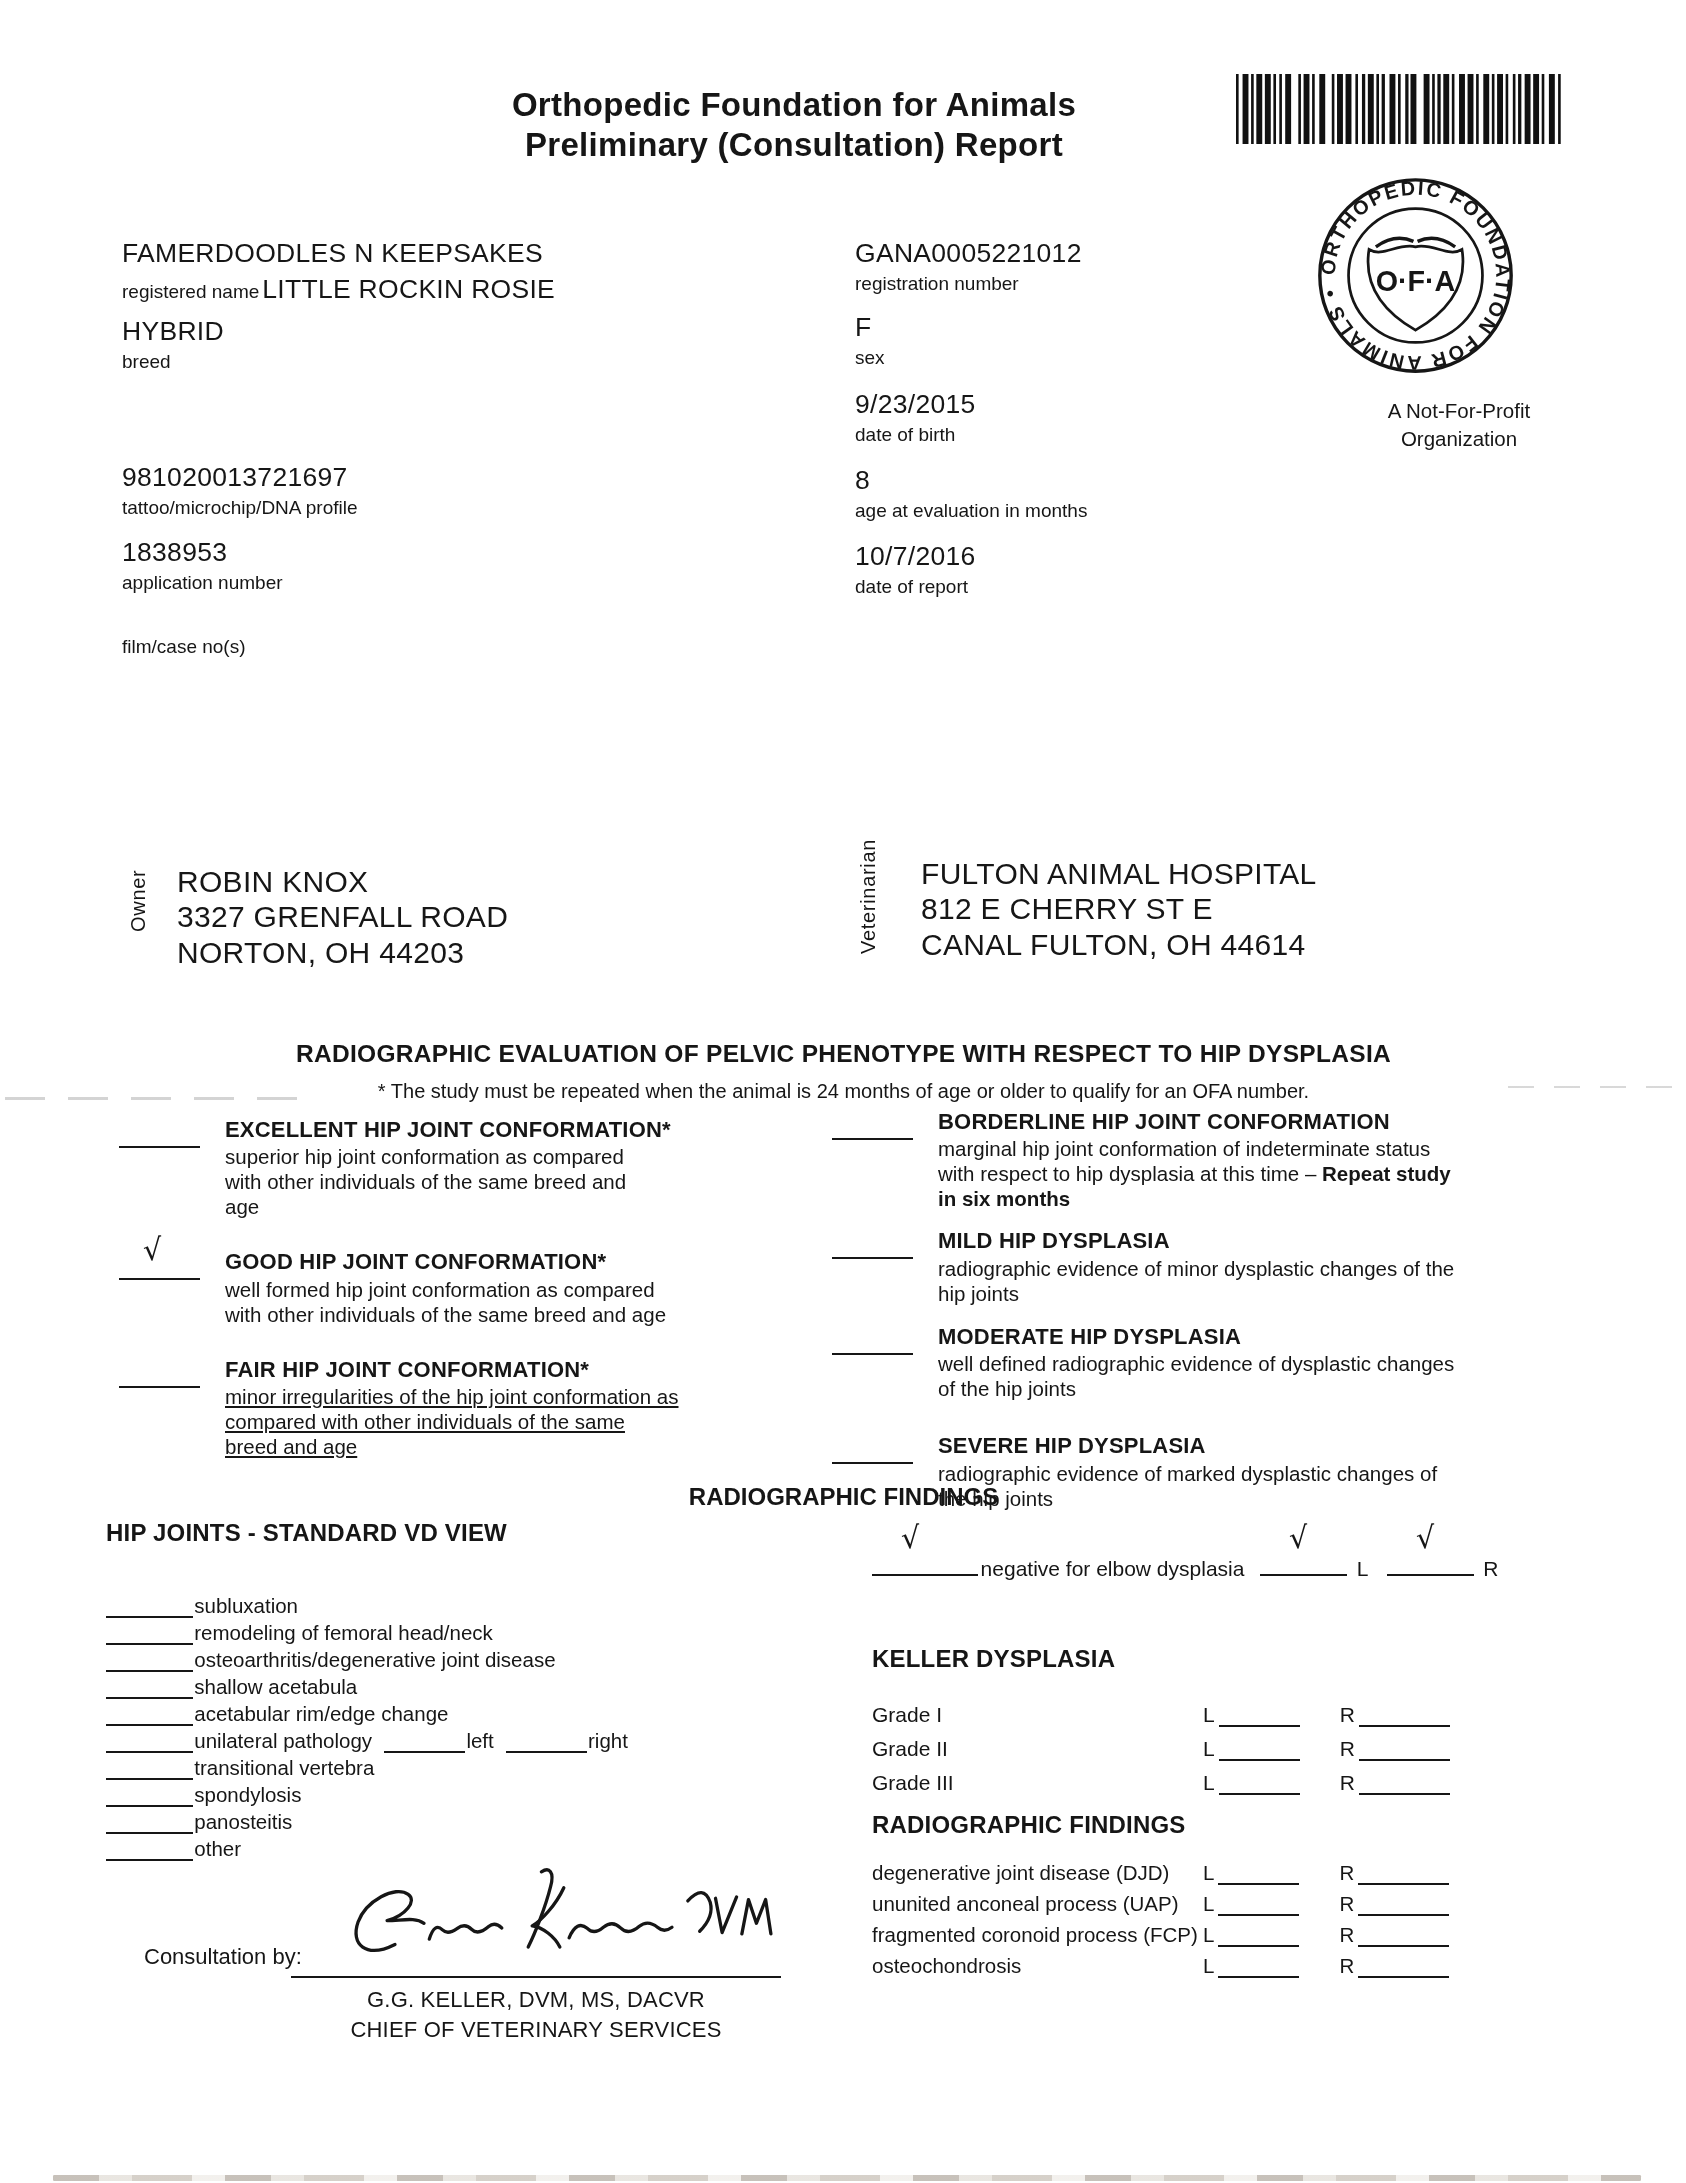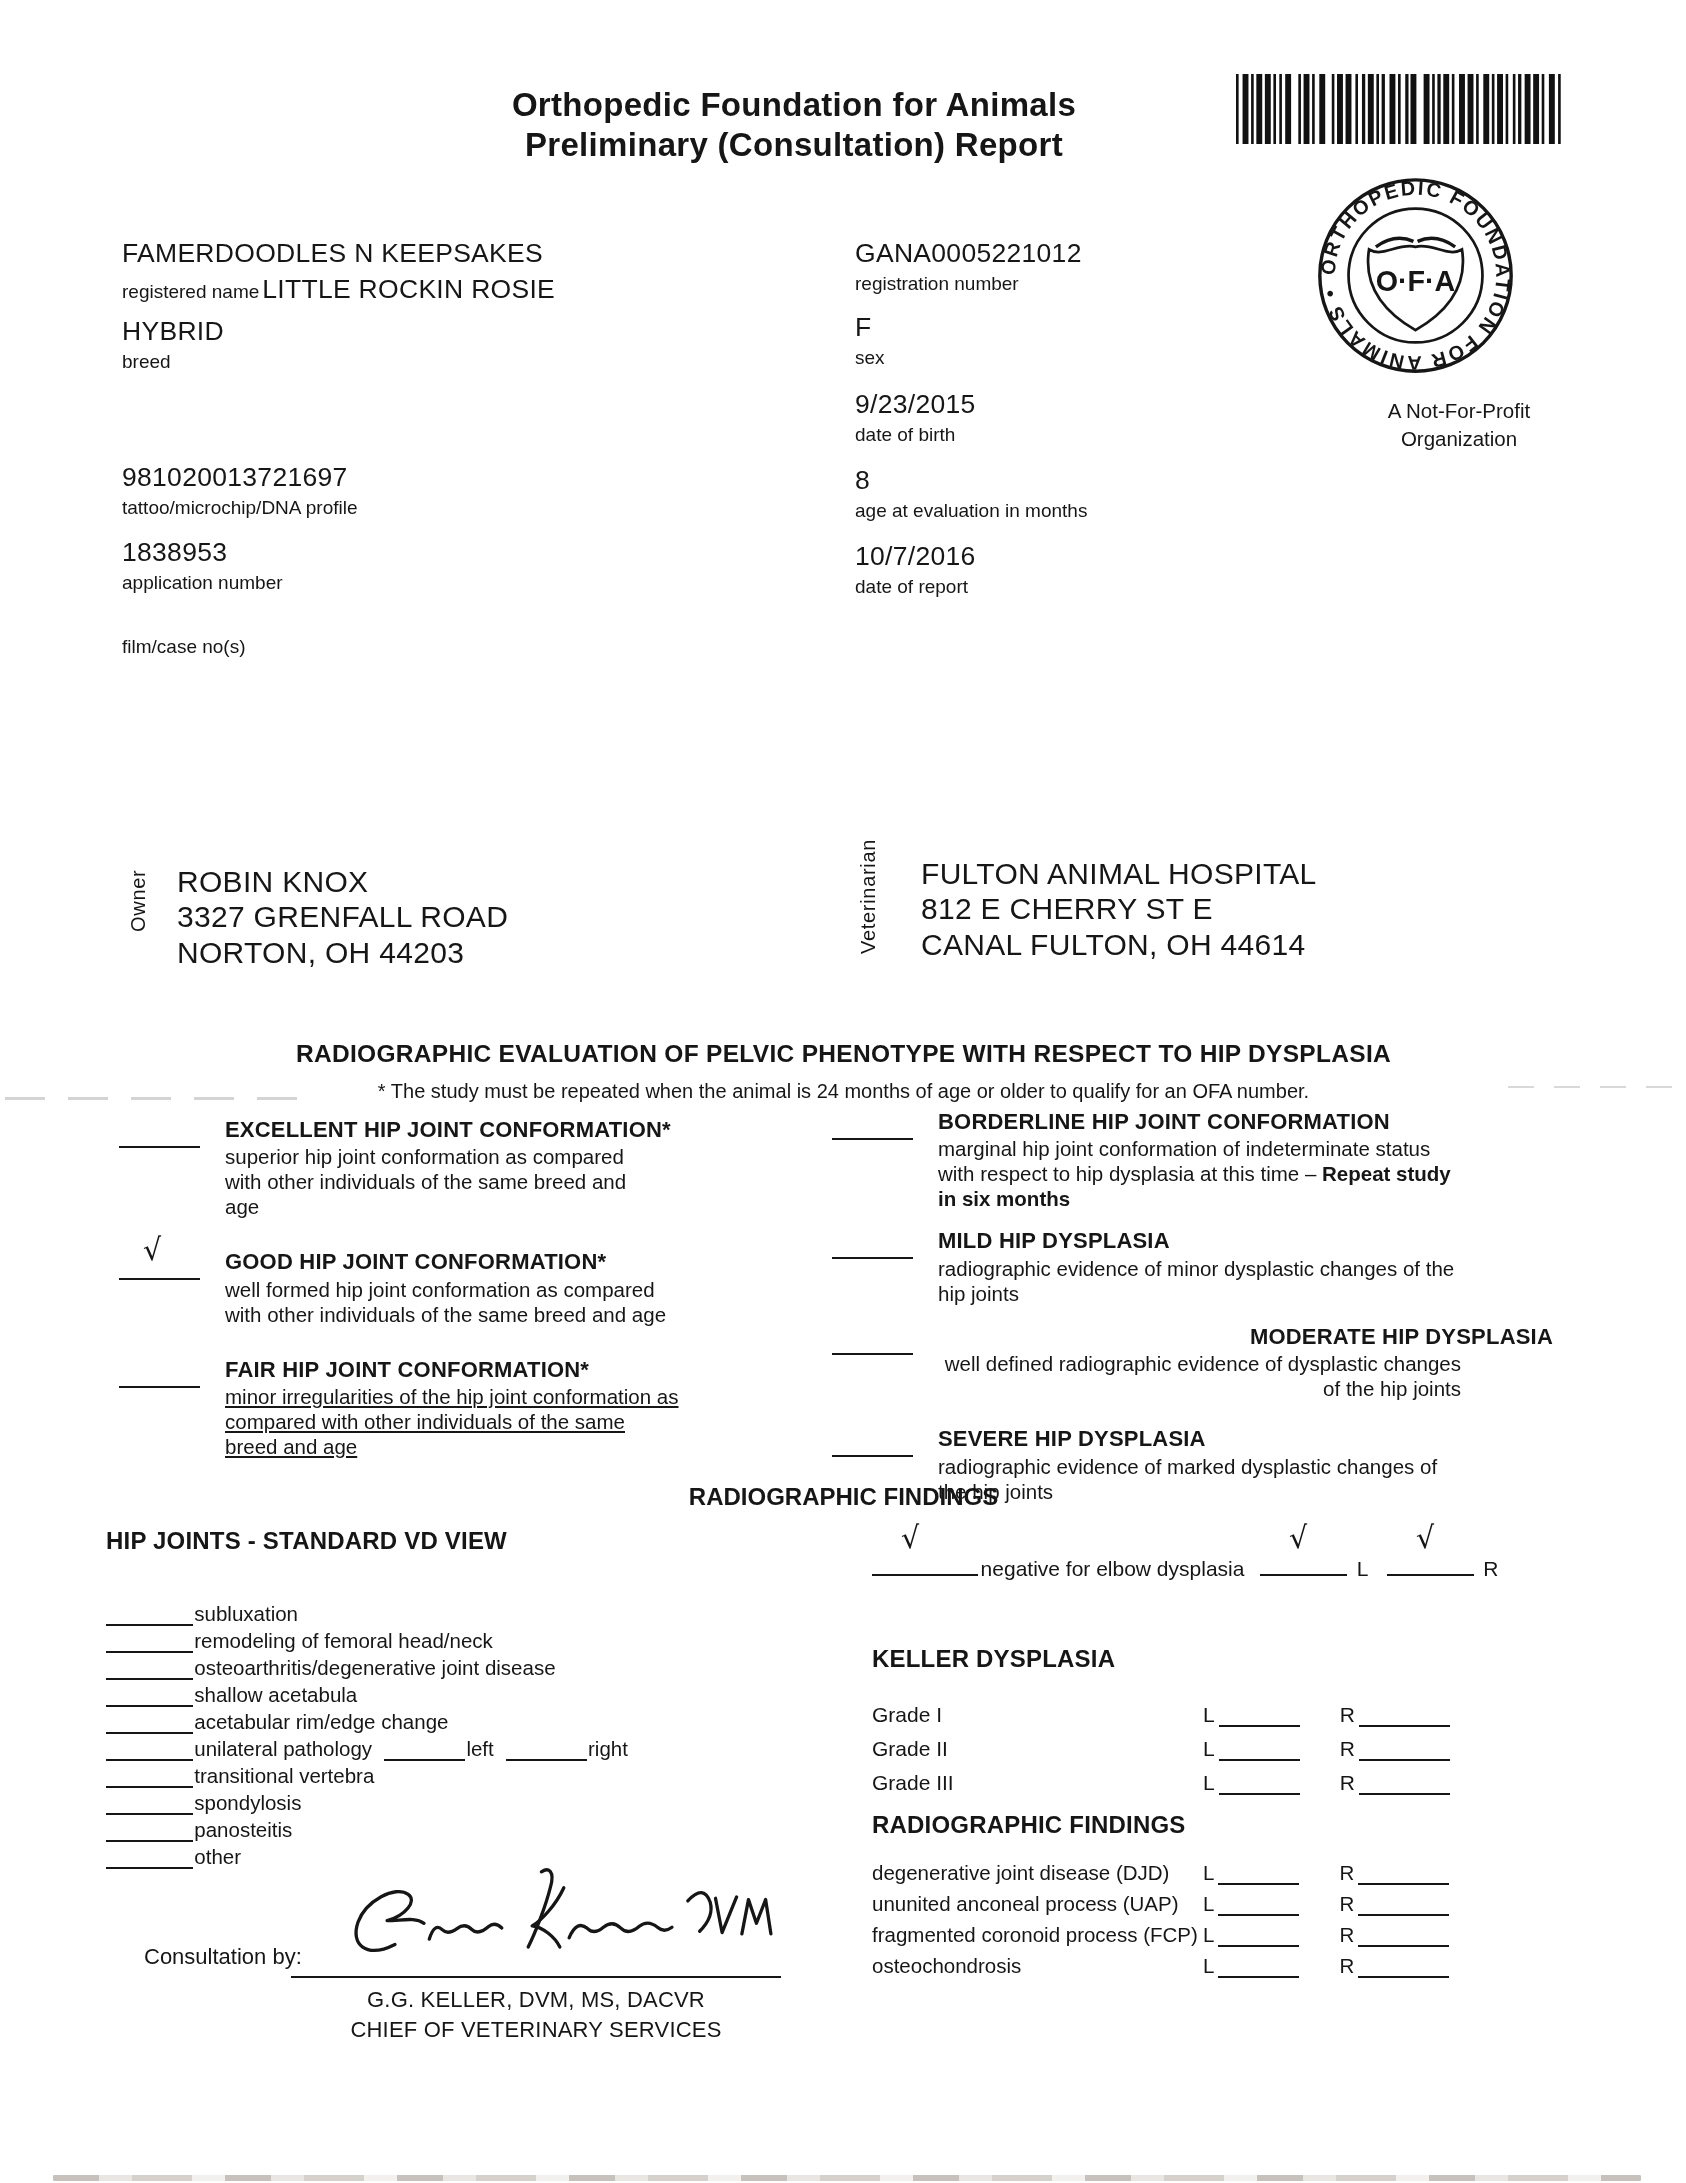--- a/index.html
+++ b/index.html
@@ -41,21 +41,21 @@
     position:absolute;top:-17px;left:24px;
     font-size:30px;font-family:"DejaVu Sans",sans-serif;
     transform:rotate(-4deg);
   }
   .opt-text{flex:1;}
   .opt-title{font-size:22px;font-weight:bold;letter-spacing:0.2px;}
   .opt-desc{font-size:20.5px;line-height:1.22;margin-top:1.3px;}
   .opt-desc b{font-weight:bold;}
   
   .find-head{left:99px;top:1483px;width:1489px;text-align:center;font-size:24px;font-weight:bold;}
-  .sub-head{font-size:24px;font-weight:bold;letter-spacing:0.2px;margin-top:8px;}
+  .sub-head{font-size:24px;font-weight:bold;letter-spacing:0.2px;}
   .hip-row{display:flex;align-items:flex-end;height:27px;font-size:20.5px;white-space:nowrap;}
   .hline{display:inline-block;border-bottom:2.6px solid #161616;}
   .w130{width:87px;}
   .w120{width:81px;}
   .w140{width:91px;}
   .hip-label{margin-left:1.3px;}
   .inline-blank{margin:0 1.3px 0 12px;}
   .neg-row{display:flex;align-items:flex-end;font-size:21px;white-space:nowrap;}
   .neg-blank{position:relative;display:inline-block;}
   .neg-blank .check{top:-37px;left:29px;}
@@ -279,21 +279,21 @@
     <div class="opt" style="margin-bottom:18.5px;">
       <div class="opt-blank">
           <span class="opt-line"></span>
         </div>
       <div class="opt-text">
         <div class="opt-title">MILD HIP DYSPLASIA</div>
         <div class="opt-desc" style="max-width:536px;">radiographic evidence of minor dysplastic changes of the hip joints</div>
       </div>
     </div>
 
-    <div class="opt" style="margin-bottom:25px;text-align:right;">
+    <div class="opt" style="margin-bottom:32px;">
       <div class="opt-blank">
           <span class="opt-line"></span>
         </div>
       <div class="opt-text">
         <div class="opt-title">MODERATE HIP DYSPLASIA</div>
         <div class="opt-desc" style="max-width:523px;">well defined radiographic evidence of dysplastic changes of the hip joints</div>
       </div>
     </div>
 
     <div class="opt" style="margin-bottom:0;">

